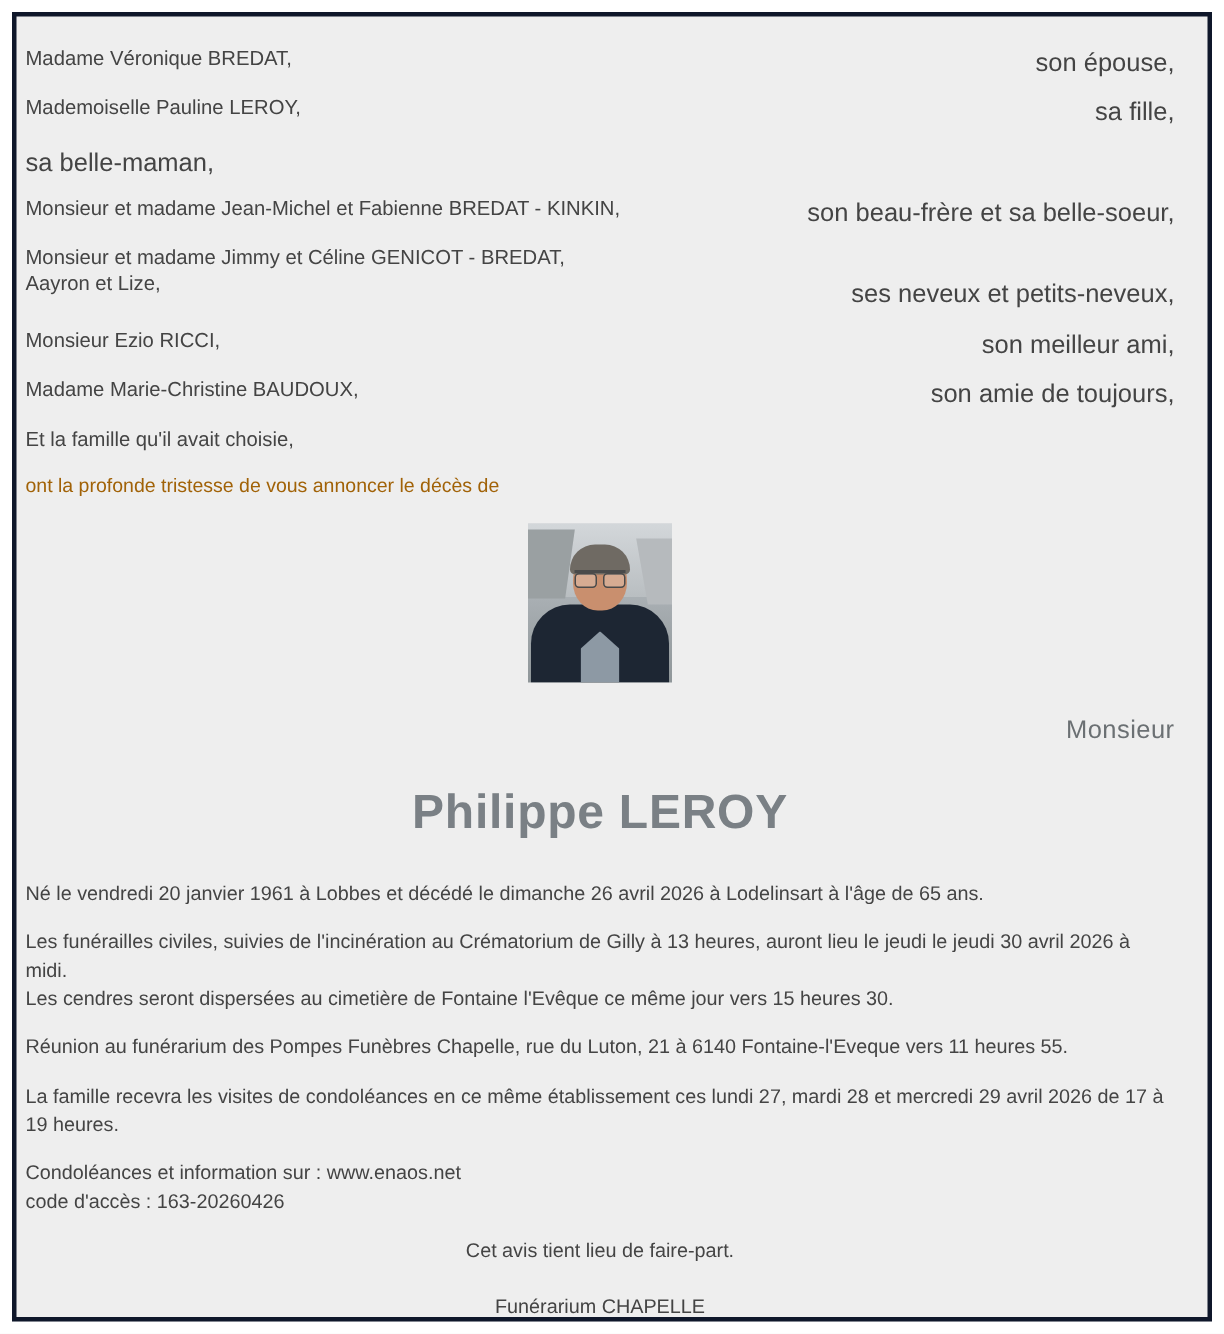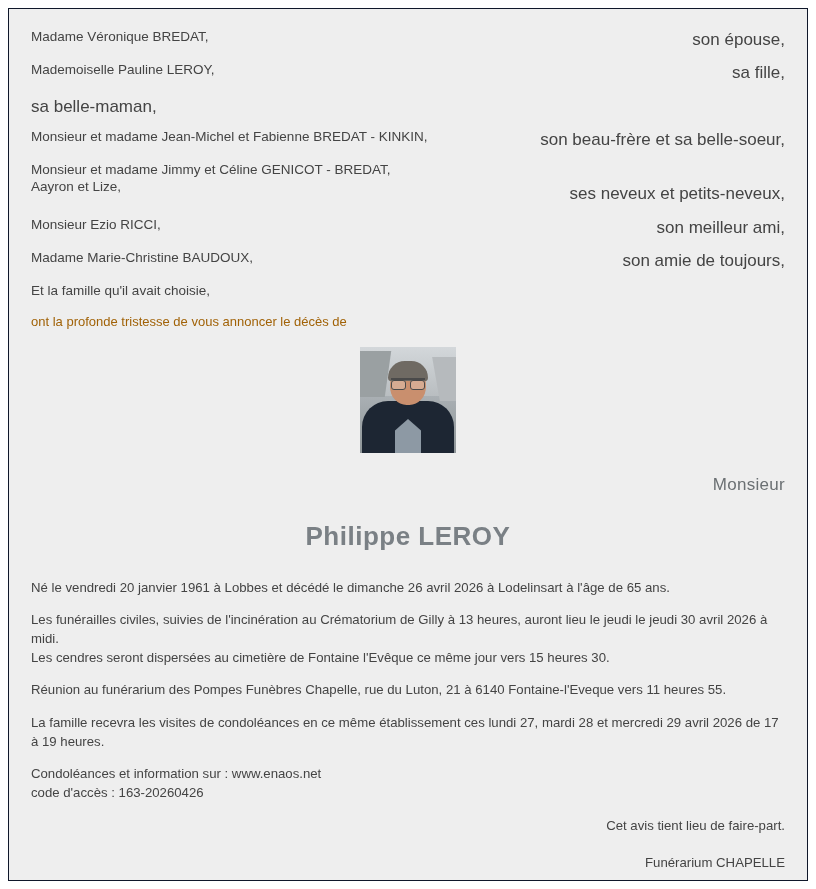--- a/index.html
+++ b/index.html
@@ -19,22 +19,22 @@
     overflow: hidden;
   }
   .notice {
     position: absolute;
     left: 8px;
     top: 8px;
     width: 800px;
     height: 873px;
     box-sizing: border-box;
     background: #eeeeee;
-    border: 1px solid #0f172a;
-    padding: 20px 22px 0 22px;
+    border: 3px solid #0f172a;
+    padding: 20px 22px 0 6px;
   }
   
   .family {
     position: relative;
     width: 100%;
   }
   .family-row {
     display: flex;
     justify-content: space-between;
     align-items: flex-start;
@@ -150,21 +150,21 @@
   
   .monsieur {
     text-align: right;
     font-size: 17px;
     color: #6b7073;
     margin-top: 22px;
     letter-spacing: 0.3px;
   }
   .name {
     text-align: center;
-    font-size: 26px;
+    font-size: 32px;
     font-weight: bold;
     color: #7a8085;
     margin-top: 26px;
     letter-spacing: 0.5px;
   }
   
   .body-text {
     margin-top: 26px;
     color: #444444;
     font-size: 13.2px;
@@ -175,21 +175,20 @@
     white-space: pre-line;
   }
   .centered {
     text-align: center;
     color: #444444;
     font-size: 13.2px;
     line-height: 1.45;
   }
   .centered p {
     margin: 0 0 18px 0;
-    text-align: right;
   }
   .spacer-top { margin-top: 14px; }
 </style>
 </head>
 <body>
 
 <div class="page">
   <div class="notice">
 
     <div class="family">

